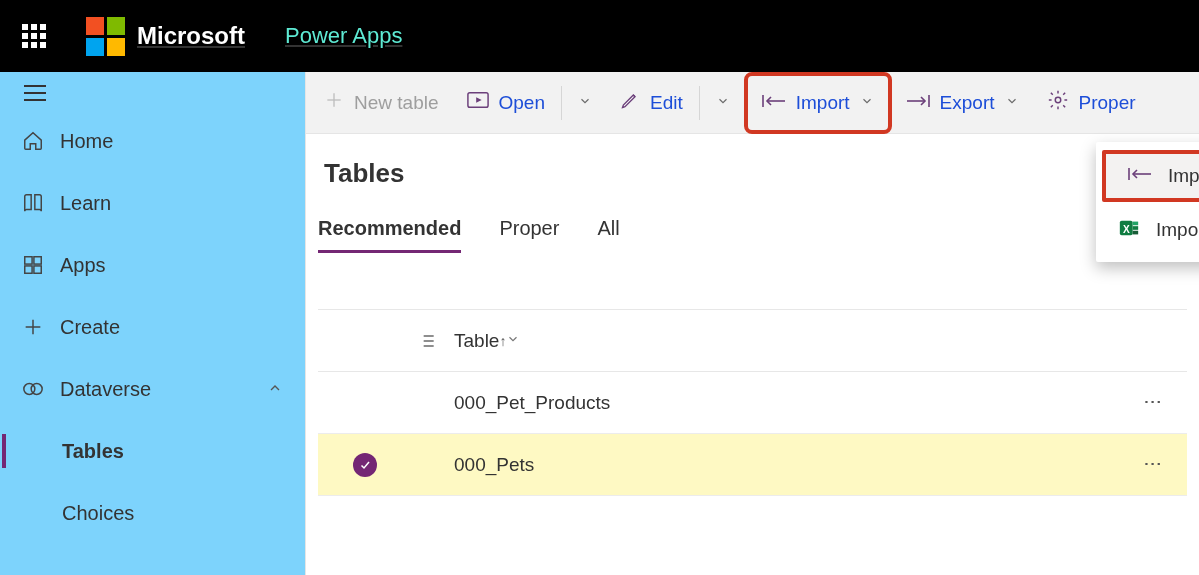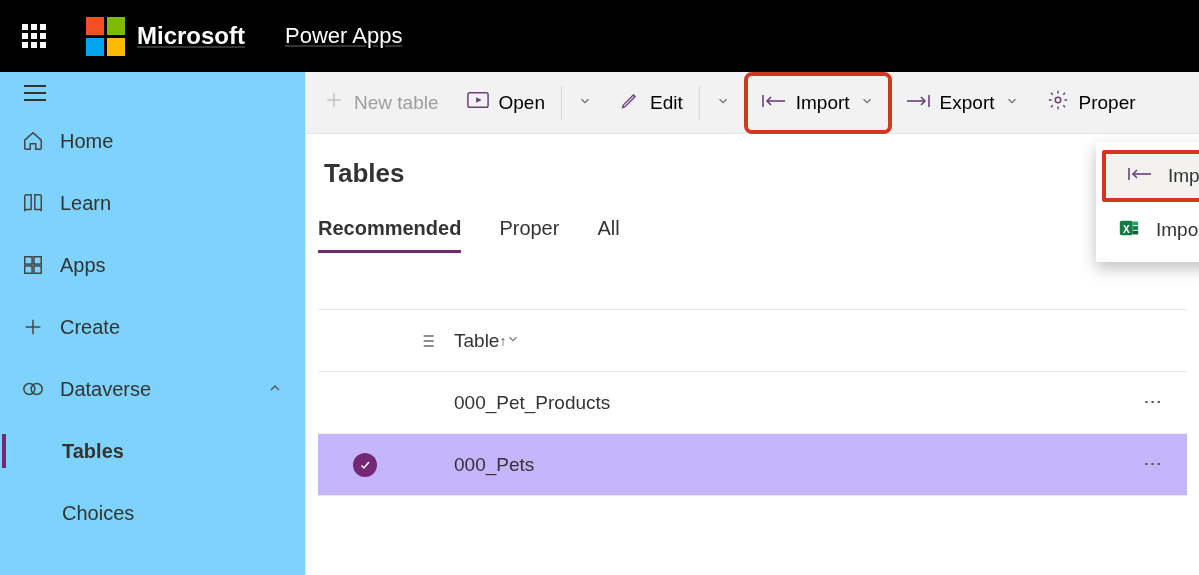--- a/index.html
+++ b/index.html
@@ -9,21 +9,21 @@
   .header { background: #000; height: 72px; display: flex; align-items: center; padding: 0 22px; gap: 40px; text-decoration: underline; }
   .waffle { display: grid; grid-template-columns: repeat(3, 6px); grid-template-rows: repeat(3, 6px); gap: 3px; }
   .waffle span { background: #fff; width: 6px; height: 6px; }
   .ms-logo-block { display: flex; align-items: center; gap: 12px; }
   .ms-logo { display: grid; grid-template-columns: 18px 18px; grid-template-rows: 18px 18px; gap: 3px; }
   .ms-logo .sq1 { background: #f25022; }
   .ms-logo .sq2 { background: #7fba00; }
   .ms-logo .sq3 { background: #00a4ef; }
   .ms-logo .sq4 { background: #ffb900; }
   .ms-text { color: #fff; font-size: 24px; font-weight: 600; }
-  .app-name { color: #ffffff; font-size: 22px; font-weight: 400; }
+  .app-name { color: #5eead4; font-size: 22px; font-weight: 400; }
 
   
   .body-wrap { display: flex; height: calc(575px - 72px); }
 
   
   .sidebar { width: 306px; background: #7dd3fc; padding: 15px 0 0 0; border-right: 1px solid #e5e5e5;}
   .hamburger { margin: 5px 0 16px 24px; cursor: pointer; }
   .hamburger-lines { width: 22px; height: 2px; background: #333; box-shadow: 0 -7px 0 #333, 0 7px 0 #333; }
 
   .nav-item { display: flex; align-items: center; height: 62px; padding: 0 22px; font-size: 20px; color: #333; cursor: pointer; }
@@ -31,21 +31,21 @@
   .nav-caret { margin-left: auto; color: #555; }
   .sub-item { padding-left: 62px; height: 62px; display: flex; align-items: center; font-size: 20px; cursor: pointer; position: relative; }
   .sub-item.active::before { content: ''; position: absolute; left: 2px; top: 14px; bottom: 14px; width: 4px; background: #742774; }
   .sub-item.active { font-weight: 600; }
 
   
   .main { flex: 1; display: flex; flex-direction: column; background: #f2f2f2; position: relative; }
 
   
   .cmdbar { height: 62px; display: flex; align-items: center; padding: 0 4px; gap: 0; background: #f2f2f2; border-bottom: 1px solid #e5e5e5; }
-  .cmd { display: flex; align-items: center; height: 62px; padding: 0 14px; font-size: 19px; color: #000000; cursor: pointer; gap: 10px; }
+  .cmd { display: flex; align-items: center; height: 62px; padding: 0 14px; font-size: 19px; color: #1d4ed8; cursor: pointer; gap: 10px; }
   .cmd.disabled { color: #9e9e9e; cursor: default; }
   .cmd .chev { font-size: 14px; color: #7a6a85; }
   .cmd-sep { width: 1px; height: 34px; background: #d6d6d6; margin: 0 2px; }
   .cmd-hl { border: 4px solid #d13822; border-radius: 8px; }
   .cmd-arrow-only { padding: 0 14px; }
   .icon-purple { color: #6b3f7a; }
 
   
   .dropdown { position: absolute; top: 70px; left: 790px; width: 280px; background: #fff; box-shadow: 0 6px 16px rgba(0,0,0,0.25); border-radius: 2px; padding: 6px 0; z-index: 10; }
   .dd-item { display: flex; align-items: center; height: 52px; padding: 0 22px; gap: 16px; font-size: 19px; color: #333; cursor: pointer; }
@@ -61,21 +61,21 @@
   .table { margin-top: 56px; border-top: 1px solid #e7e7e7; }
   .thead { display: flex; align-items: center; height: 62px; padding: 0 12px; border-bottom: 1px solid #e7e7e7; font-size: 19px; }
   .col-select { width: 70px; display: flex; align-items: center; justify-content: center; }
   .col-icon { width: 54px; display: flex; align-items: center; justify-content: center; color: #555; }
   .col-name { flex: 1; display: flex; align-items: center; gap: 0; font-weight: 400; }
   .sort-arrow { font-size: 14px; color: #555; }
   .col-chev { font-size: 14px; color: #777; }
   .col-menu { width: 44px; display: flex; align-items: center; justify-content: center; color: #555; }
 
   .trow { display: flex; align-items: center; height: 62px; padding: 0 12px; border-bottom: 1px solid #ececec; font-size: 19px; }
-  .trow.selected { background: #c4b5fd; }
+  .trow.selected { background: #fef9c3; }
   .check-circle { width: 24px; height: 24px; border-radius: 50%; background: #742774; display: flex; align-items: center; justify-content: center; color: #fff; font-size: 14px; }
   .more-dots { writing-mode: vertical-rl; font-size: 18px; letter-spacing: 2px; color: #555; cursor: pointer; }
 </style>
 </head>
 <body>
 
 <div class="header">
   <div class="waffle">
     <span></span>
       <span></span>

